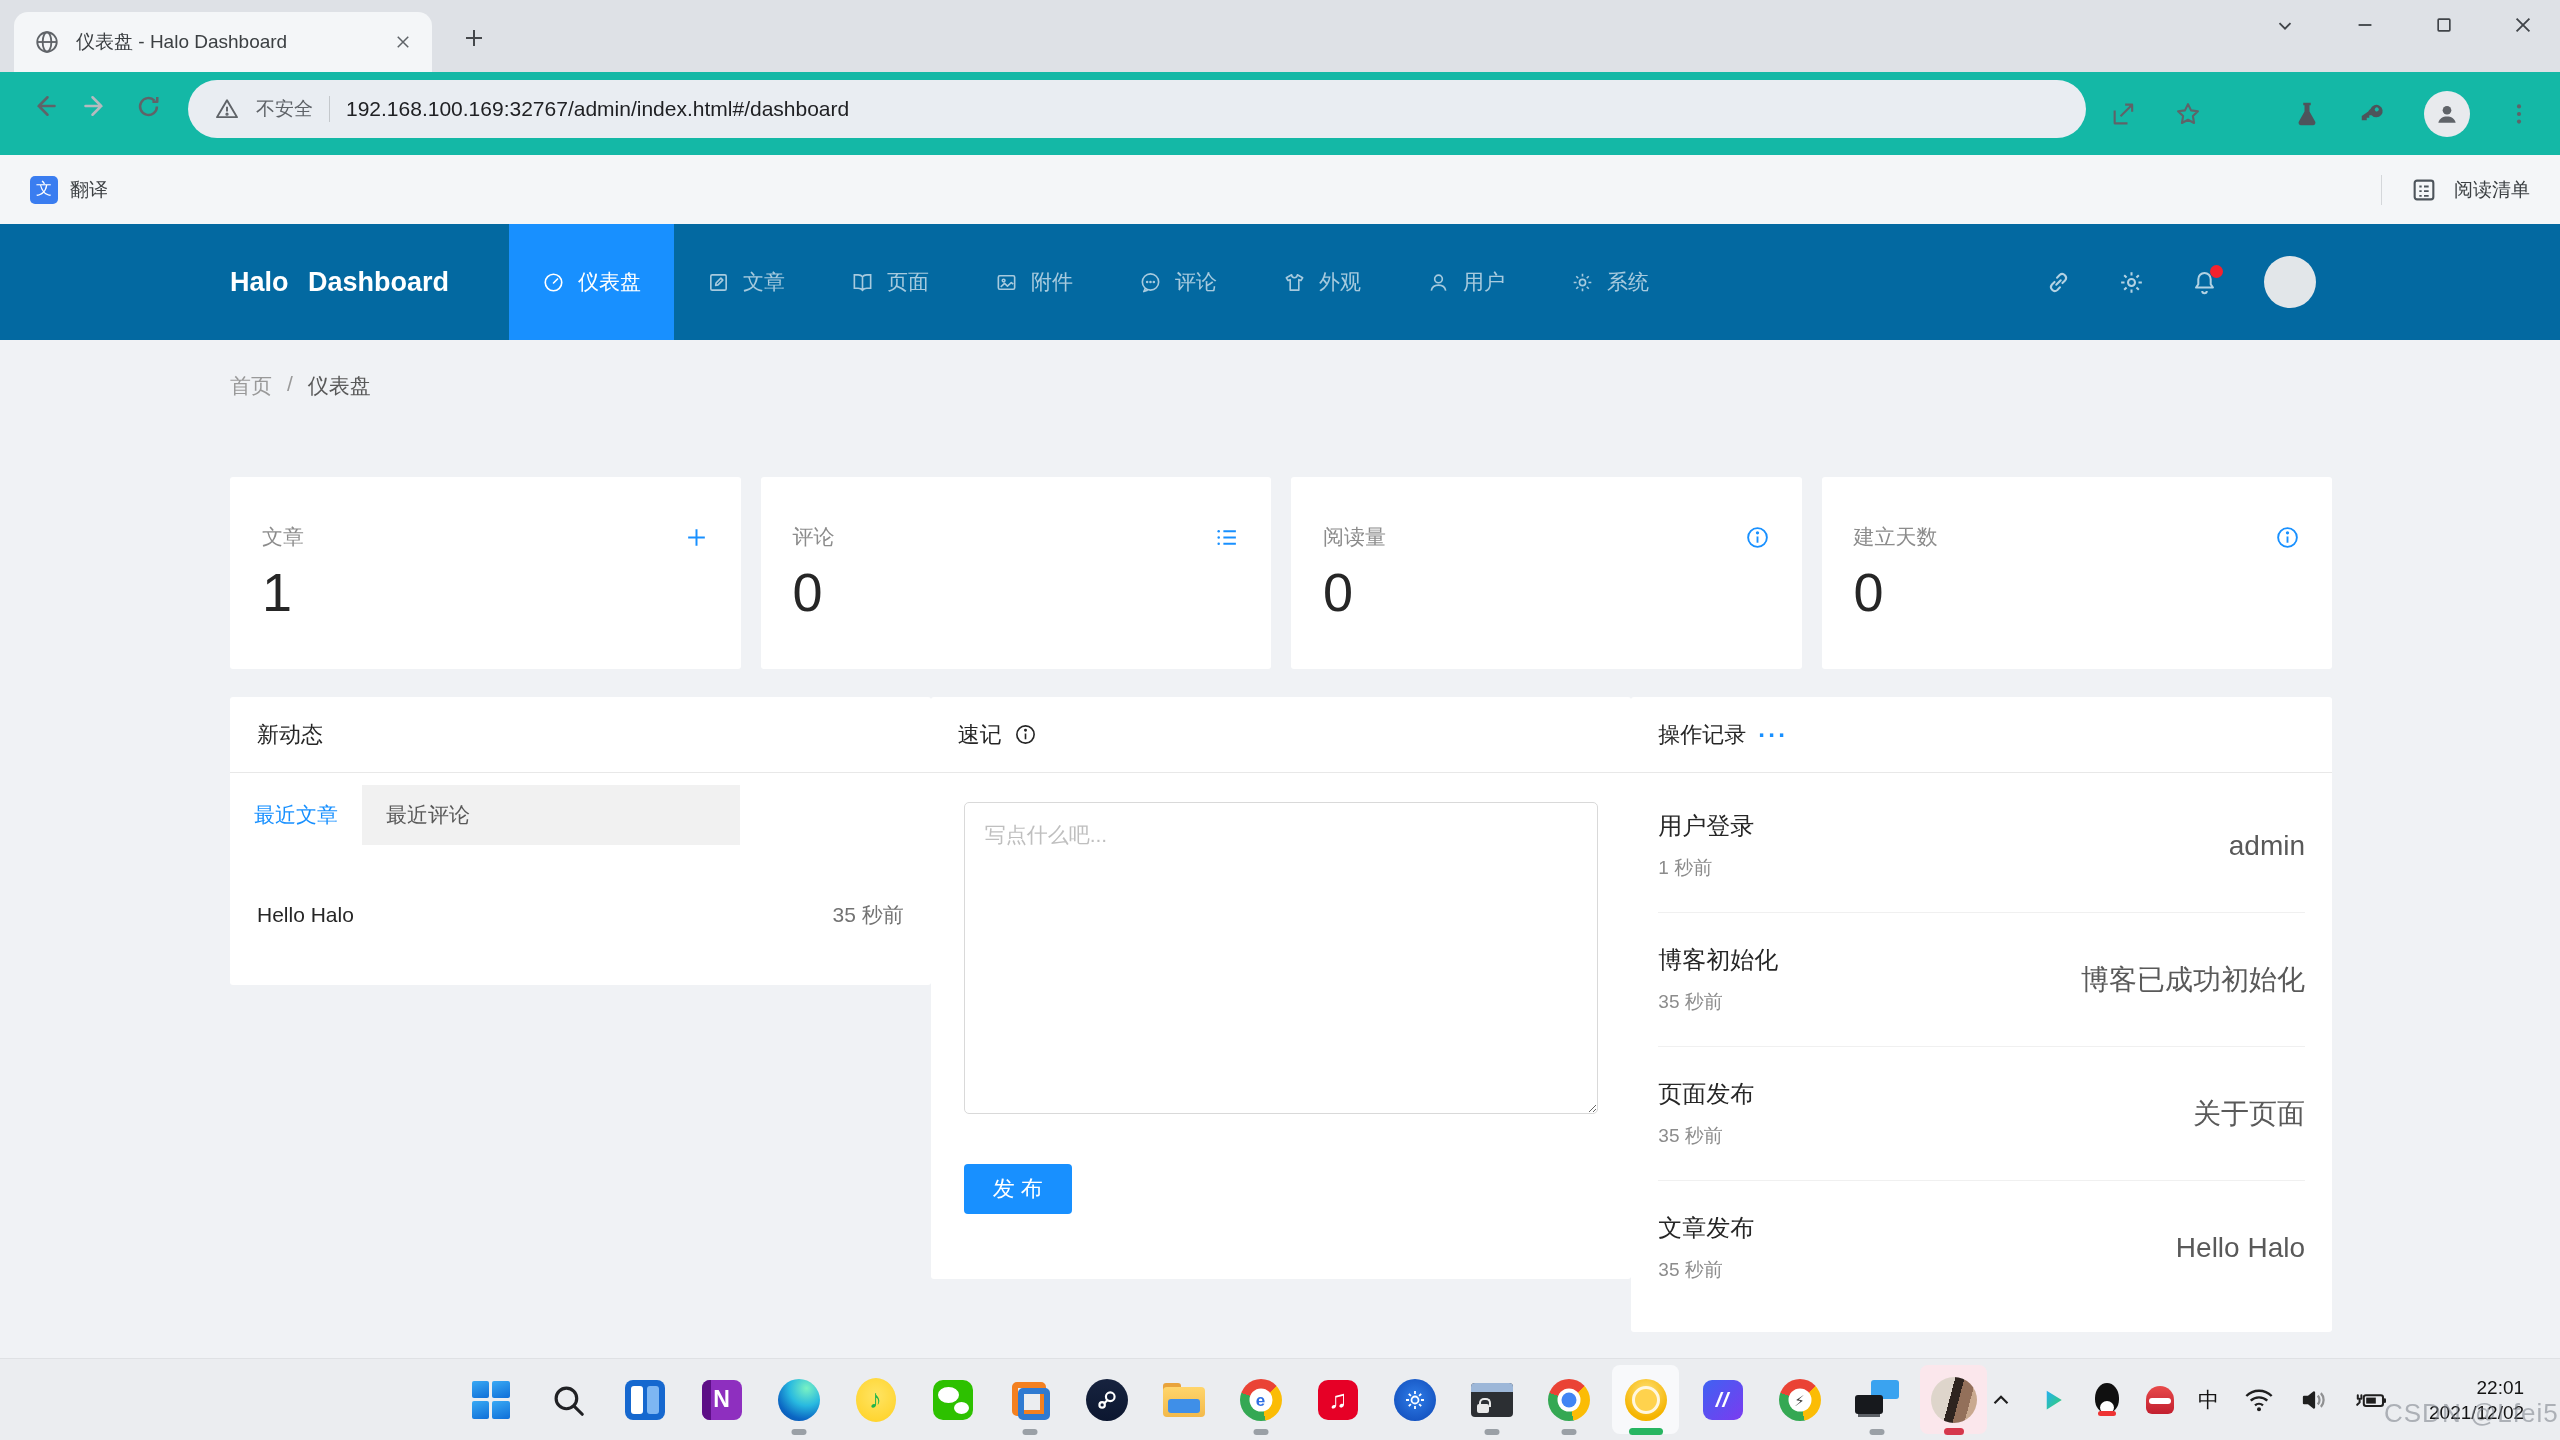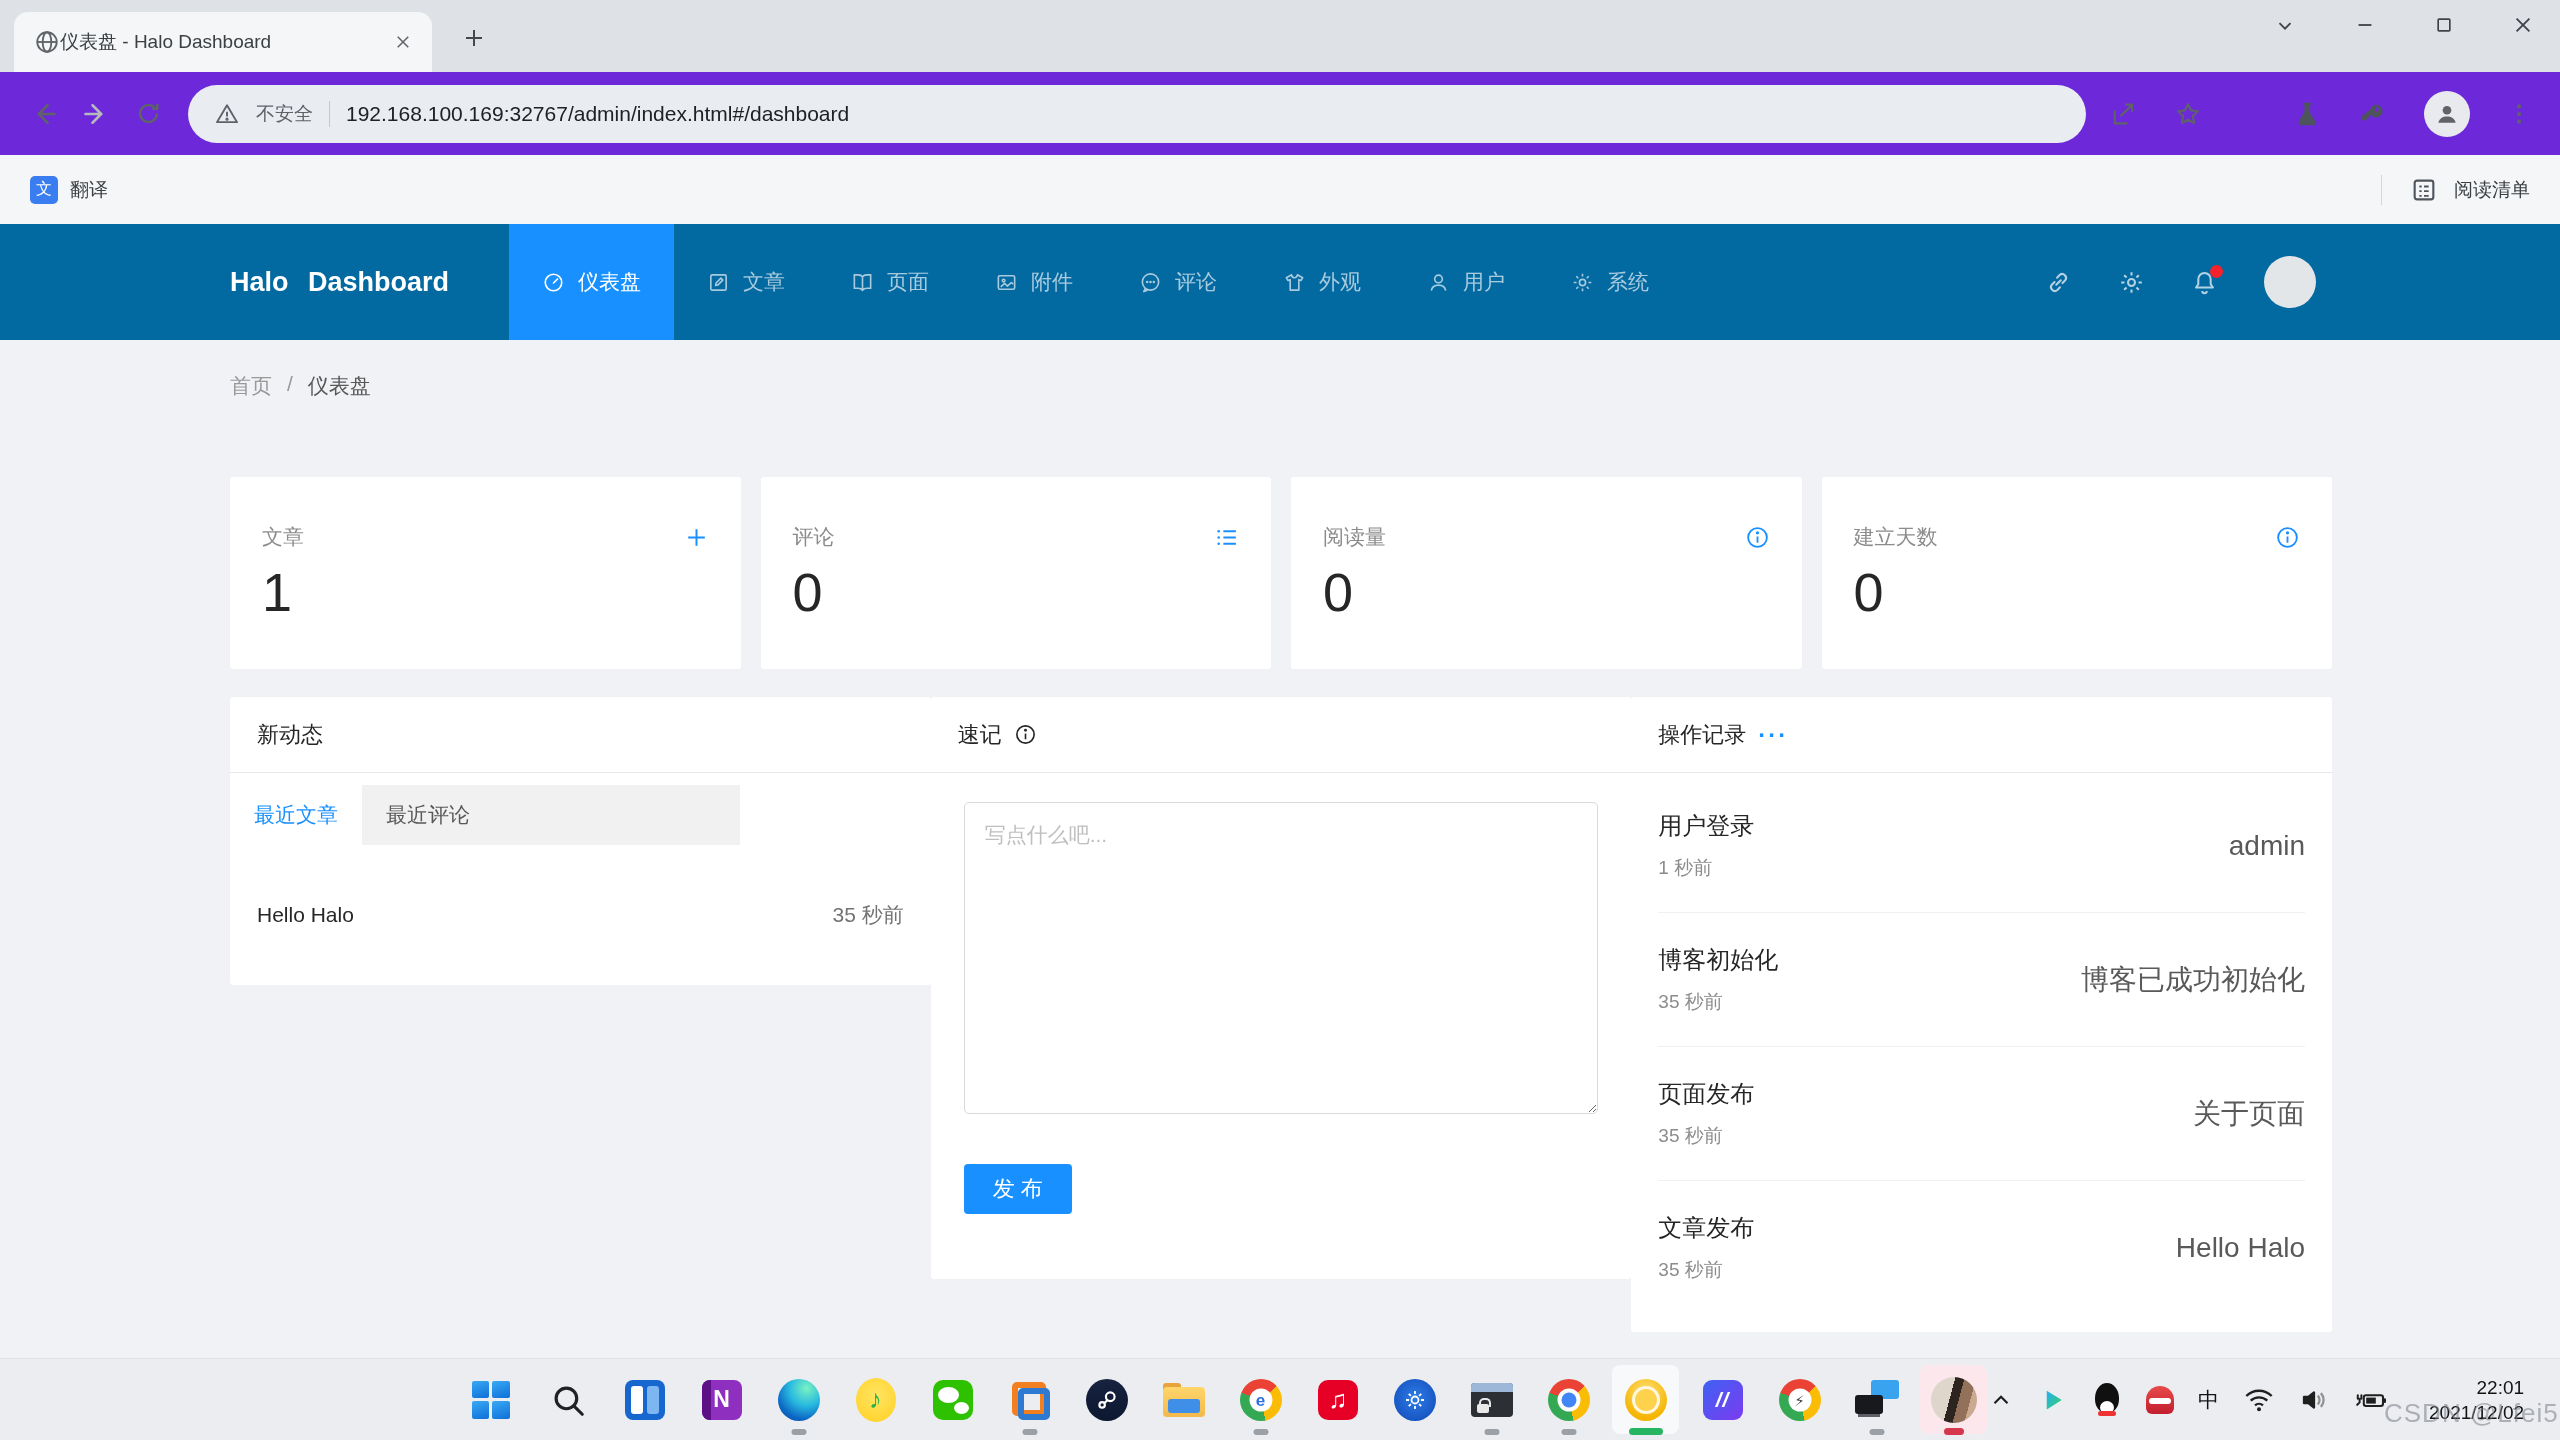--- a/index.html
+++ b/index.html
@@ -3,28 +3,28 @@
 <meta charset="utf-8">
 <style>
   html,body{margin:0;padding:0}
   .screen{position:relative;width:2560px;height:1440px;background:#f0f2f5;
     font-family:"Liberation Sans","DejaVu Sans",sans-serif;overflow:hidden}
   svg{display:block}
 
   
   .tabstrip{position:absolute;top:0;left:0;right:0;height:72px;background:#dee1e6}
   .tab{position:absolute;left:14px;top:12px;width:418px;height:60px;background:#f4f6f8;
-    border-radius:14px 14px 0 0;display:flex;align-items:center;padding:0 20px;box-sizing:border-box}
+    border-radius:14px 14px 0 0;display:flex;align-items:center;padding:0 20px;gap:16px;box-sizing:border-box}
   .tab-title{font-size:19px;color:#3c4043;flex:1;white-space:nowrap;overflow:hidden}
   .newtab{position:absolute;left:452px;top:16px;width:44px;height:44px;border-radius:50%;
     display:flex;align-items:center;justify-content:center;color:#45484c}
   .win-controls{position:absolute;right:26px;top:14px;display:flex;gap:58px;align-items:center;color:#404449}
 
-  .toolbar{position:absolute;top:72px;left:0;right:0;height:83px;background:#6d28d9;
-    display:flex;align-items:center;padding:8px 18px;box-sizing:border-box}
+  .toolbar{position:absolute;top:72px;left:0;right:0;height:83px;background:#14b8a6;
+    display:flex;padding:8px 18px;box-sizing:border-box}
   .nav-btn{width:52px;height:52px;display:flex;align-items:center;justify-content:center}
   .omnibox{flex:1;height:58px;margin:0 14px;background:#e9edf2;border-radius:29px;
     display:flex;align-items:center;padding:0 26px;gap:16px;box-sizing:border-box}
   .sec-label{font-size:19px;color:#5f6368}
   .omni-divider{width:1px;height:26px;background:#c4c8cc}
   .url-text{font-size:21px;color:#202124;white-space:nowrap}
   .toolbar-right{display:flex;align-items:center;gap:36px;padding:0 10px;color:#5f6368}
   .avatar-btn{width:46px;height:46px;border-radius:50%;background:#e8eaed;display:flex;align-items:center;justify-content:center}
 
   .bookmarks{position:absolute;top:155px;left:0;right:0;height:69px;background:#f4f6f8;

